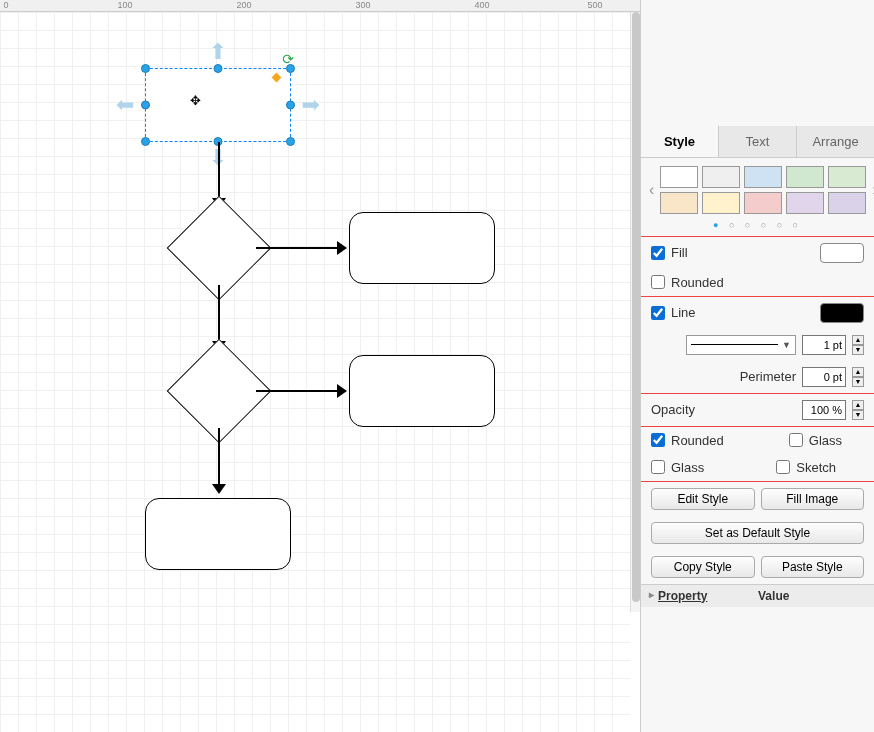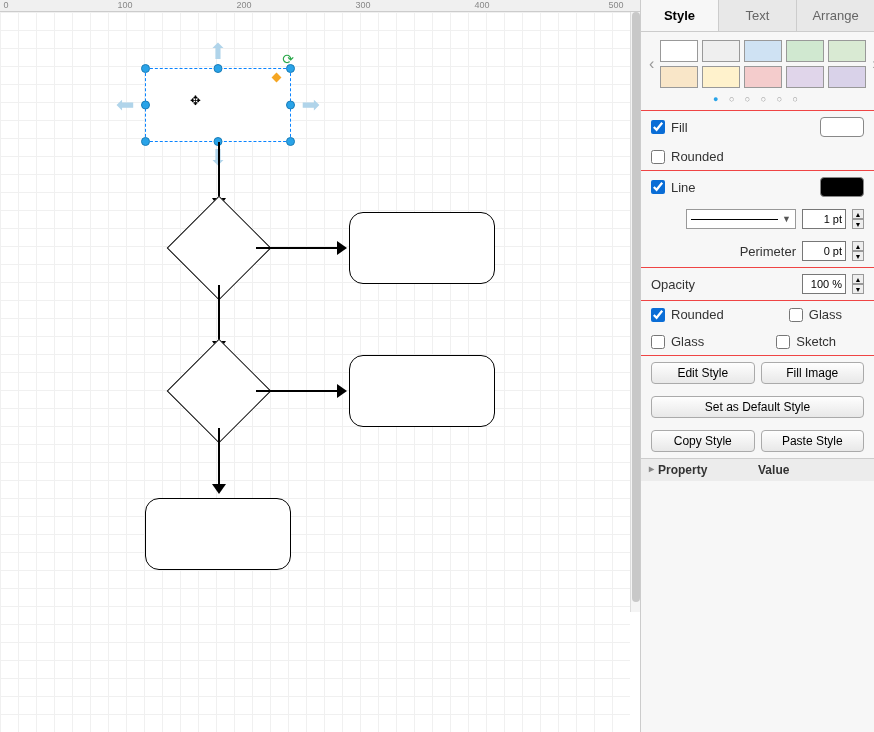--- a/index.html
+++ b/index.html
@@ -162,20 +162,21 @@
   border-left: 10px solid #000;
 }
 
 .panel {
   width: 234px;
   height: 732px;
   background: #f7f7f7;
   border-left: 1px solid #ccc;
   display: flex;
   flex-direction: column;
+  justify-content: center;
 }
 .tabs {
   display: flex;
   height: 32px;
   border-bottom: 1px solid #ccc;
   background: #e8e8e8;
 }
 .tab {
   flex: 1;
   display: flex;
@@ -292,33 +293,33 @@
 .btn-row { display: flex; gap: 6px; }
 .prop-header {
   border-top: 1px solid #ccc;
   background: #ececec;
   display: flex;
   padding: 4px 8px;
   font-size: 12px;
   font-weight: 600;
 }
 .prop-header .tri { color:#888; margin-right:4px; font-size:10px;}
-.prop-col1 { width: 100px; }
+.prop-col1 { width: 100px; text-decoration: underline; }
 </style>
 </head>
 <body>
 
 <div class="canvas-area">
   <div class="ruler-h">
     <span class="ruler-tick" style="left:6px">0</span>
     <span class="ruler-tick" style="left:125px">100</span>
     <span class="ruler-tick" style="left:244px">200</span>
     <span class="ruler-tick" style="left:363px">300</span>
     <span class="ruler-tick" style="left:482px">400</span>
-    <span class="ruler-tick" style="left:616px">500</span>
+    <span class="ruler-tick" style="left:595px">500</span>
   </div>
   <div class="grid"></div>
 
   <div class="selected-shape">
     <div class="sel-handle tl"></div>
     <div class="sel-handle tm"></div>
     <div class="sel-handle tr"></div>
     <div class="sel-handle ml"></div>
     <div class="sel-handle mr"></div>
     <div class="sel-handle bl"></div>

